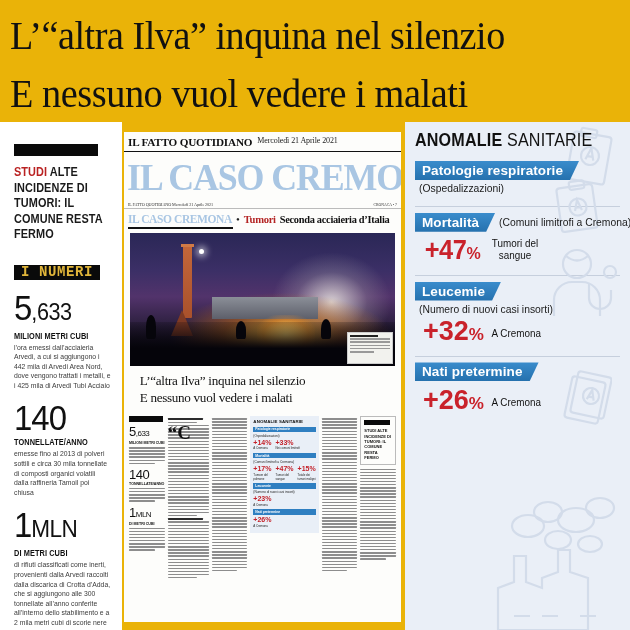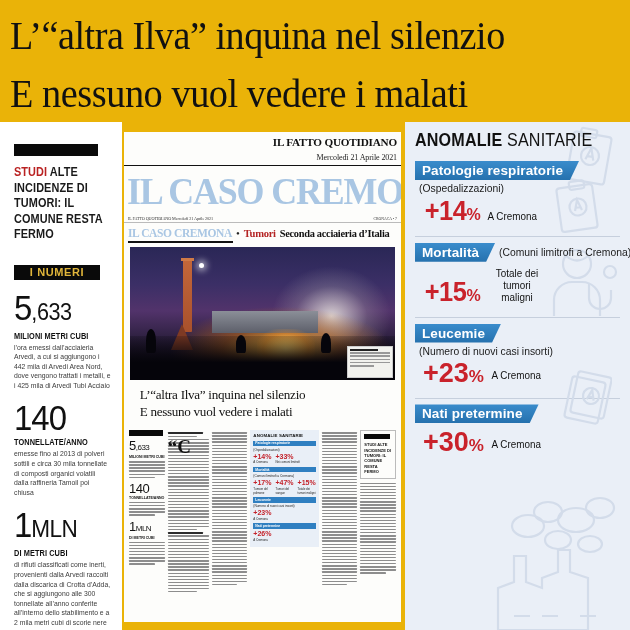--- a/index.html
+++ b/index.html
@@ -42,23 +42,23 @@
   .studi-kicker {
     font-family: "Liberation Sans Narrow","Liberation Sans", sans-serif;
     font-size: 12.4px; line-height: 15.5px; font-weight: 700;
     letter-spacing: 0.1px; color: #1a1a1a;
     transform: scaleX(0.88); transform-origin: left top;
     width: 112%;
   }
   .studi-kicker .accent { color: #b92222; }
   .numeri-badge {
     margin-top: 22px; width: 86px; height: 15px; background:#0a0a0a;
-    color:#e0b53a; font-size: 11px; font-weight:700; letter-spacing:0.6px;
+    color:#e0b53a; font-size: 14px; font-weight:700; letter-spacing:0.6px;
     display:flex; align-items:center; justify-content:center;
-    font-family: Liberation Sans, sans-serif;
+    font-family: Liberation Mono, monospace;
   }
   .stat { margin-top: 11px; }
   .stat .big {
     font-family: "Liberation Sans Narrow","Liberation Sans", sans-serif;
     font-size: 35px; font-weight: 300; color:#111; line-height: 34px;
     letter-spacing:-1px; display:flex; align-items:baseline;
     transform: scaleX(0.94); transform-origin:left bottom;
   }
   .stat .big .frac { font-size: 23px; letter-spacing:-0.5px; }
   .stat .big .unit { font-size: 24px; letter-spacing:-0.6px; }
@@ -73,25 +73,24 @@
     transform: scaleX(0.9); transform-origin:left top; width:112%;
   }
 
   
   .col-center { width: 283px; padding: 10px 4px 0 2px; position: relative; }
   .np {
     position: relative; width: 277px; height: 490px; background:#fdfdfb;
     overflow: hidden;
   }
   .np-masthead {
-    display:flex; align-items:flex-end; gap:5px;
+    display:flex; align-items:flex-start; gap:5px;
     padding: 4px 4px 3px 4px;
     border-bottom: 1.6px solid #111;
     font-family: "Liberation Serif", serif;
-    flex-direction: column;
   }
   .np-masthead .mh-title { font-size: 11.2px; font-weight: 700; letter-spacing:-0.2px; color:#111; }
   .np-masthead .mh-date { font-size: 8px; color:#222; letter-spacing:-0.1px; }
 
   .np-bigtitle {
     font-family: "Liberation Serif", serif;
     font-size: 37px; font-weight: 700; color:#a9c6e3;
     letter-spacing: -1.2px; line-height: 40px;
     padding: 6px 2px 2px 3px; white-space:nowrap;
     transform: scaleX(0.97); transform-origin:left center;
@@ -679,62 +678,58 @@
       <div class="ig-title">
         <b>ANOMALIE</b><span class="light"> SANITARIE</span>
       </div>
 
       <div class="ig-block">
         <div class="ig-headrow">
           <span class="ig-bar">Patologie respiratorie</span>
         </div>
         <span class="ig-sub below">(Ospedalizzazioni)</span>
         <div class="ig-vals">
-          <div class="ig-val">
-            <div class="pct"><span>+14</span><span class="sm">%</span></div>
-            <div class="cap">A Cremona</div>
-          </div>
         </div>
       </div>
 
       <div class="ig-sep"></div>
 
       <div class="ig-block">
         <div class="ig-headrow">
           <span class="ig-bar">Mortalità</span>
           <span class="ig-sub">(Comuni limitrofi a Cremona)</span>
         </div>
         <div class="ig-vals" style="gap:10px">
           <div class="ig-val">
-            <div class="pct"><span>+15</span><span class="sm">%</span></div>
-            <div class="cap" style="max-width:62px">Totale dei tumori maligni</div>
+            <div class="pct"><span>+47</span><span class="sm">%</span></div>
+            <div class="cap" style="max-width:58px">Tumori del sangue</div>
           </div>
         </div>
       </div>
 
       <div class="ig-sep"></div>
 
       <div class="ig-block">
         <div class="ig-headrow">
           <span class="ig-bar">Leucemie</span>
         </div>
         <span class="ig-sub below">(Numero di nuovi casi insorti)</span>
         <div class="ig-inline">
-          <div class="pct" style="font-family:'Liberation Sans Narrow','Liberation Sans',sans-serif;font-weight:700;color:#c9222b;font-size:27px;line-height:27px;"><span>+23</span><span style="font-size:17px">%</span></div>
+          <div class="pct" style="font-family:'Liberation Sans Narrow','Liberation Sans',sans-serif;font-weight:700;color:#c9222b;font-size:27px;line-height:27px;"><span>+32</span><span style="font-size:17px">%</span></div>
           <div class="cap">A Cremona</div>
         </div>
       </div>
 
       <div class="ig-sep"></div>
 
       <div class="ig-block">
         <div class="ig-headrow">
           <span class="ig-bar">Nati pretermine</span>
         </div>
         <div class="ig-inline" style="margin-top:6px">
-          <div class="pct" style="font-family:'Liberation Sans Narrow','Liberation Sans',sans-serif;font-weight:700;color:#c9222b;font-size:27px;line-height:27px;"><span>+30</span><span style="font-size:17px">%</span></div>
+          <div class="pct" style="font-family:'Liberation Sans Narrow','Liberation Sans',sans-serif;font-weight:700;color:#c9222b;font-size:27px;line-height:27px;"><span>+26</span><span style="font-size:17px">%</span></div>
           <div class="cap">A Cremona</div>
         </div>
       </div>
 
     </div>
   </div>
 </div>
 
 </body></html>

